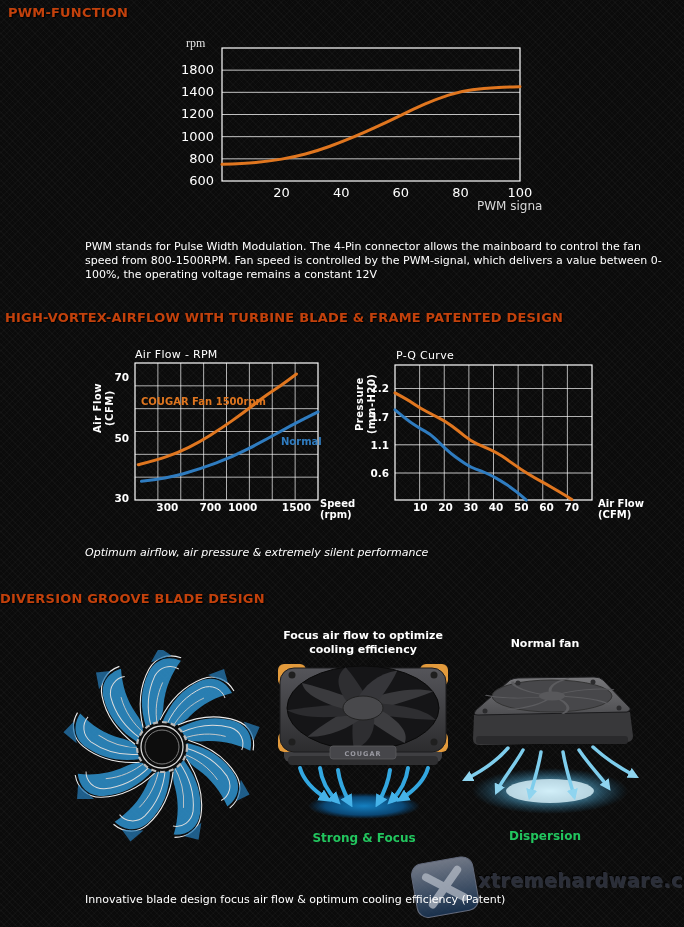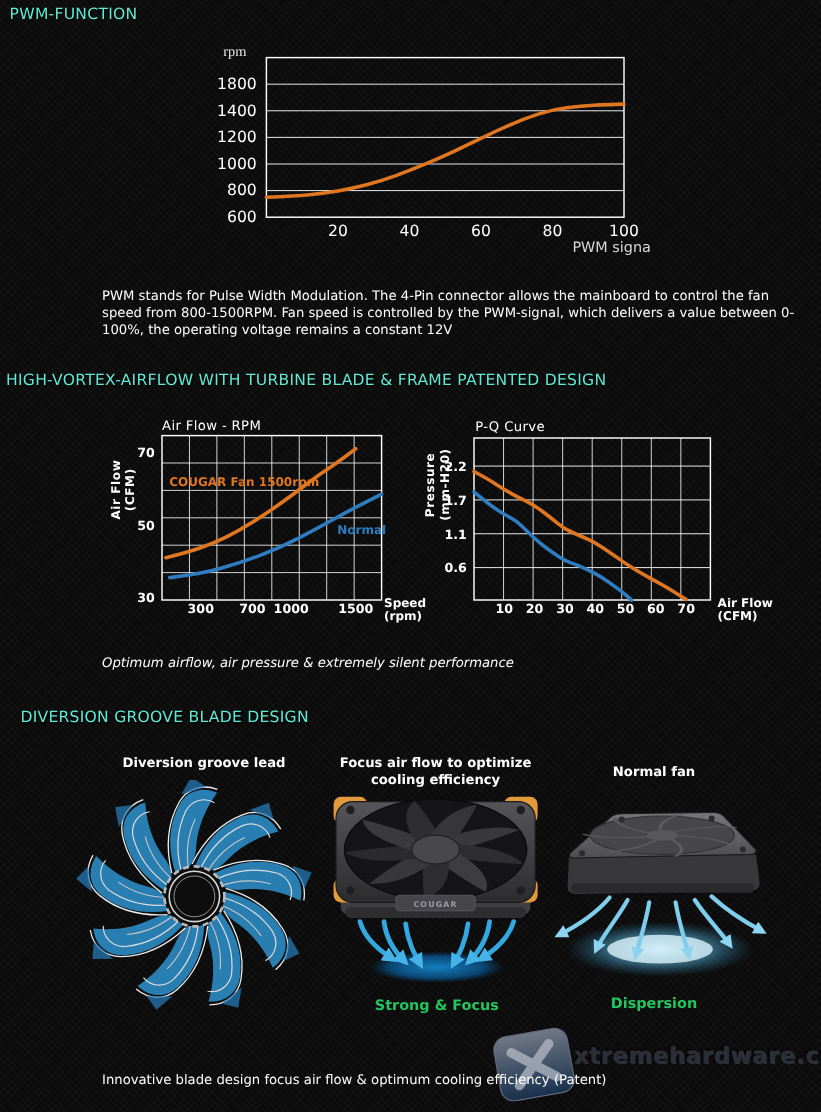--- a/index.html
+++ b/index.html
@@ -5,21 +5,21 @@
   html,body{margin:0;padding:0;}
   body{
     width:684px;height:927px;position:relative;overflow:hidden;
     background-color:#0b0b0b;
     background-image:
       repeating-linear-gradient(45deg, rgba(255,255,255,0.025) 0 1px, transparent 1px 4px),
       repeating-linear-gradient(135deg, rgba(255,255,255,0.02) 0 1px, transparent 1px 4px);
     font-family:"DejaVu Sans", sans-serif;
   }
   .abs{position:absolute;}
-  .heading{font-weight:normal;font-size:13px;color:#5eead4;letter-spacing:0.2px;text-shadow:1px 1px 1px #000;white-space:nowrap;}
+  .heading{font-weight:bold;font-size:13px;color:#c2410c;letter-spacing:0.2px;text-shadow:1px 1px 1px #000;white-space:nowrap;}
   .body-text{color:#fff;font-size:11px;line-height:14px;}
   .caption{color:#fff;font-weight:bold;font-size:11px;line-height:14px;text-align:center;}
   .fan-label{color:#22c55e;font-weight:bold;font-size:12px;text-align:center;}
   .chart-title{color:#fff;font-weight:normal;font-size:11px;letter-spacing:0.3px;white-space:nowrap;}
   .axis-label{color:#e6e6e6;font-size:12px;white-space:nowrap;}
   .vlabel{writing-mode:vertical-rl;transform:rotate(180deg);color:#fff;font-weight:bold;
           font-size:10px;line-height:12px;text-align:center;letter-spacing:0.5px;}
   .xlabel2{color:#fff;font-weight:bold;font-size:10px;line-height:11px;white-space:nowrap;}
   svg{display:block;}
   svg text{font-family:"DejaVu Sans", sans-serif;}
@@ -130,24 +130,23 @@
   <div>Pressure</div>
   <div>(mm-H20)</div>
 </div>
 <div class="abs xlabel2" style="left:598px;top:498px;">
   <div>Air Flow</div>
   <div>(CFM)</div>
 </div>
 
 <div class="abs body-text" style="left:85px;top:546px;font-style:italic;">Optimum airflow, air pressure &amp; extremely silent performance</div>
 
-<div class="abs heading" style="left:17px;top:591px;">DIVERSION GROOVE BLADE DESIGN</div>
+<div class="abs heading" style="left:0;top:591px;">DIVERSION GROOVE BLADE DESIGN</div>
 
 <div class="abs caption" style="left:55px;top:629px;width:230px;">
-  <div>Diversion groove lead</div>
 </div>
 <div class="abs caption" style="left:265px;top:629px;width:196px;">
   <div>Focus air flow to optimize</div>
   <div>cooling efficiency</div>
 </div>
 <div class="abs caption" style="left:460px;top:637px;width:170px;">Normal fan</div>
 
 <svg class="abs" style="left:58px;top:650px;" width="214" height="196" viewBox="0 0 214 196">
   <defs>
     <g id="bl1">

